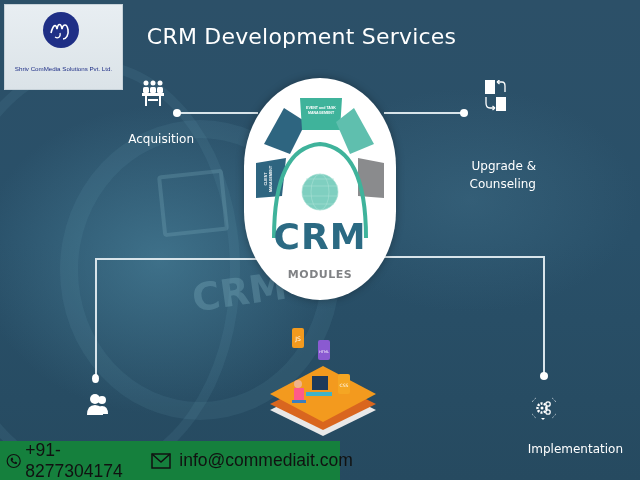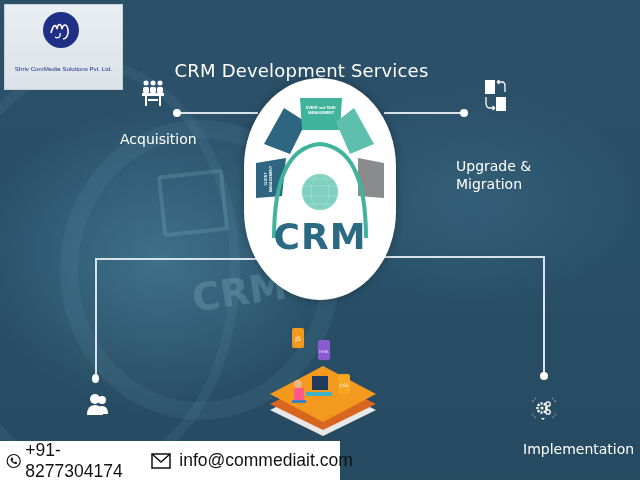--- a/index.html
+++ b/index.html
@@ -40,28 +40,27 @@
       position: absolute; left: 38px; top: 7px; width: 36px; height: 36px;
       border-radius: 50%; background: #1f2f86;
       display: flex; align-items: center; justify-content: center;
     }
     .logo-text {
       position: absolute; left: 0; right: 0; top: 60px; text-align: center;
       font-size: 6.2px; color: #1f2f86; font-family: "Liberation Sans", sans-serif;
     }
     .title {
       position: absolute; left: 0; width: 603px; top: 24px; text-align: center;
-      font-size: 18px; color: #ffffff; letter-spacing: 0.2px;
+      font-size: 22px; color: #ffffff; letter-spacing: 0.2px;
       font-family: "DejaVu Sans", sans-serif;
-      margin-top: 36px;
     }
     .connector { position: absolute; background: #d8e4ea; }
     .dot { position: absolute; width: 8px; height: 8px; border-radius: 50%; background: #ffffff; }
     .service-label {
-      position: absolute; color: #ffffff; font-size: 14px; text-align: left; line-height: 18px;
+      position: absolute; color: #ffffff; font-size: 12px; text-align: right; line-height: 18px;
       font-family: "DejaVu Sans", sans-serif;
     }
     .icon { position: absolute; }
     .crm-circle {
       position: absolute; left: 244px; top: 78px; width: 152px; height: 222px;
       border-radius: 50% / 40%;
       background: #ffffff;
       box-shadow: 0 0 8px rgba(0,0,0,0.3);
     }
     .crm-text {
@@ -73,21 +72,21 @@
       position: absolute; left: 0; right: 0; top: 190px; text-align: center;
       font-family: "DejaVu Sans", sans-serif; font-weight: bold; font-size: 11px; color: #808285;
       letter-spacing: 0.5px;
     }
     .seg-label {
       position: absolute; font-size: 3.6px; color: #ffffff; text-align: center;
       font-family: "Liberation Sans", sans-serif; font-weight: bold; line-height: 5px;
     }
     .contact-bar {
       position: absolute; left: 0; top: 441px; width: 340px; height: 39px;
-      background: #ffffff;
+      background: #15803d;
       display: flex; align-items: center; padding-left: 6px;
       font-family: "Liberation Sans", sans-serif; font-size: 17.5px; color: #111111; gap: 16px;
     }
     .contact-bar .item { display: flex; align-items: center; }
     .contact-bar svg { margin-right: 4px; }
   </style>
 </head>
 <body>
 
 <div class="bg"></div>
@@ -142,21 +141,21 @@
     <rect x="0" y="0" width="10" height="14" fill="#fff"></rect>
     <rect x="11" y="17" width="10" height="14" fill="#fff"></rect>
     <path d="M13 2 L17 2 Q20 2 20 6 L20 12" fill="none" stroke="#fff" stroke-width="1.3"></path>
     <path d="M12 2 L14.5 0 M12 2 L14.5 4" stroke="#fff" stroke-width="1.3"></path>
     <path d="M1 17 L1 23 Q1 28 5 28 L9 28" fill="none" stroke="#fff" stroke-width="1.3"></path>
     <path d="M10 28 L7.5 26 M10 28 L7.5 30" stroke="#fff" stroke-width="1.3"></path>
   </svg>
 </div>
 <div class="service-label" style="left:456px; top:130px; width:80px;margin-top:27px;">
   <div>Upgrade &amp;</div>
-  <div>Migration</div>
+  <div>Counseling</div>
 </div>
 
 <div class="icon" style="left:86px; top:394px;">
   <svg width="24" height="22" viewBox="0 0 24 22">
     <circle cx="16" cy="6" r="4" fill="#fff"></circle>
     <path d="M10 20 Q10 12 16 12 Q22 12 22 20 Z" fill="#fff"></path>
     <circle cx="9" cy="5" r="5" fill="#fff"></circle>
     <path d="M1 21 Q1 11 9 11 Q17 11 17 21 Z" fill="#fff"></path>
   </svg>
 </div>
@@ -191,20 +190,21 @@
     <circle cx="76" cy="114" r="18" fill="none" stroke="#a8e0d5" stroke-width="0.6"></circle>
     <ellipse cx="76" cy="114" rx="9" ry="18" fill="none" stroke="#a8e0d5" stroke-width="0.6"></ellipse>
     <line x1="58" y1="108" x2="94" y2="108" stroke="#a8e0d5" stroke-width="0.6"></line>
     <line x1="58" y1="118" x2="94" y2="118" stroke="#a8e0d5" stroke-width="0.6"></line>
     <line x1="62" y1="126" x2="90" y2="126" stroke="#a8e0d5" stroke-width="0.6"></line>
     <line x1="62" y1="101" x2="90" y2="101" stroke="#a8e0d5" stroke-width="0.6"></line>
   </svg>
   <div class="seg-label" style="left:58px; top:28px; width:38px;">EVENT and TASK MANAGEMENT</div>
   <div class="seg-label" style="left:8px; top:96px; width:34px; transform:rotate(-90deg);">CLIENT MANAGEMENT</div>
   <div class="crm-text">CRM</div>
+  <div class="modules-text">MODULES</div>
 </div>
 
 <div class="icon" style="left:268px; top:322px;">
   <svg width="110" height="120" viewBox="0 0 110 120">
     <polygon points="55,62 108,88 55,114 2,88" fill="#e8e8e8"></polygon>
     <polygon points="55,56 108,82 55,108 2,82" fill="#d9661f"></polygon>
     <polygon points="55,44 108,72 55,100 2,72" fill="#f39a1e"></polygon>
     <rect x="24" y="6" width="12" height="20" rx="2" fill="#f39a1e"></rect>
     <text x="30" y="19" font-size="6" fill="#fff" text-anchor="middle" font-family="DejaVu Sans, sans-serif">JS</text>
     <rect x="50" y="18" width="12" height="20" rx="2" fill="#8a5ad1"></rect>

